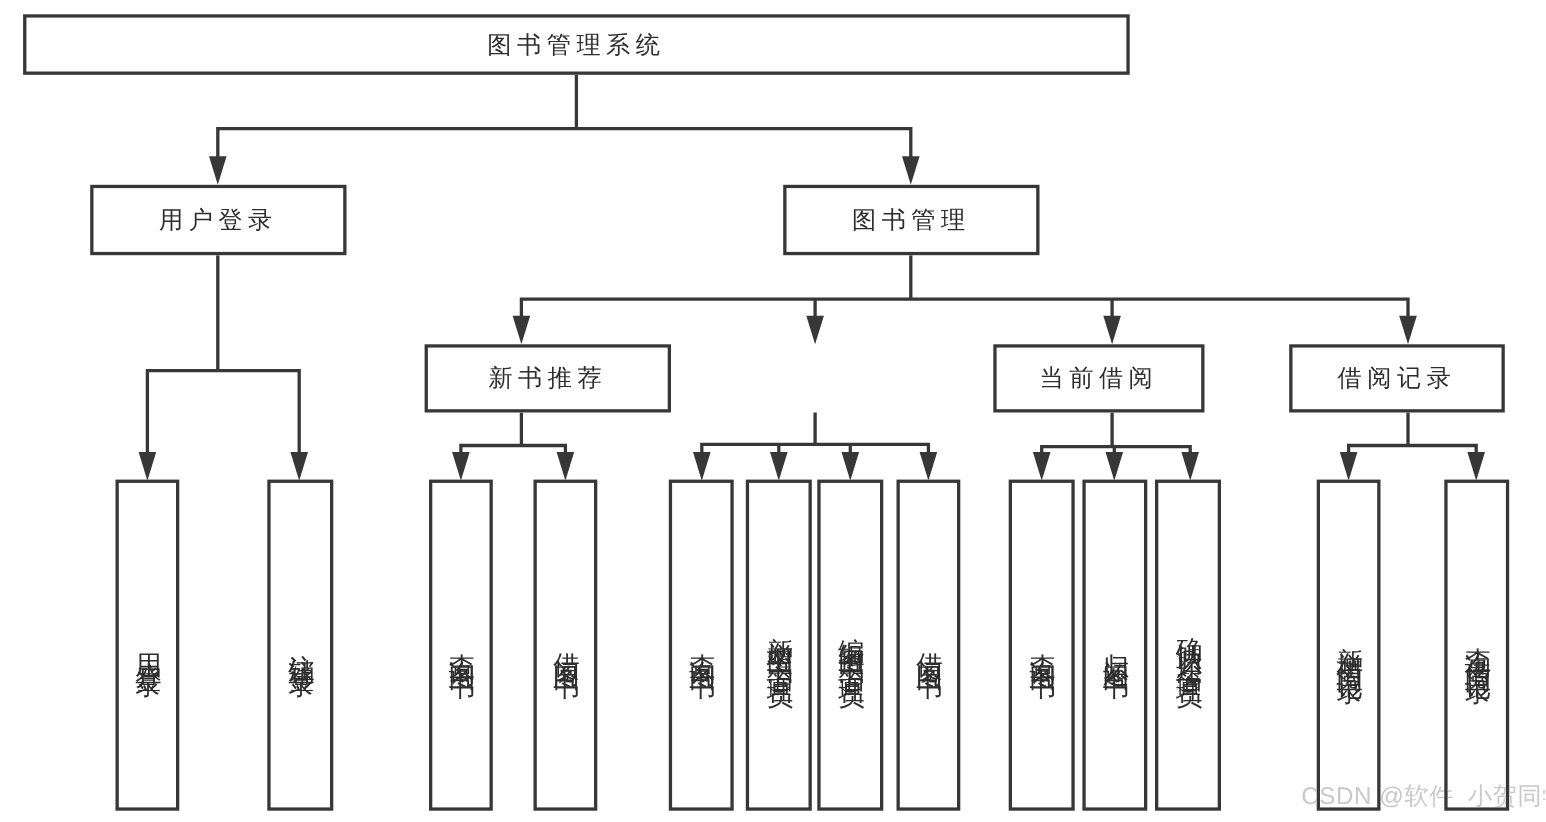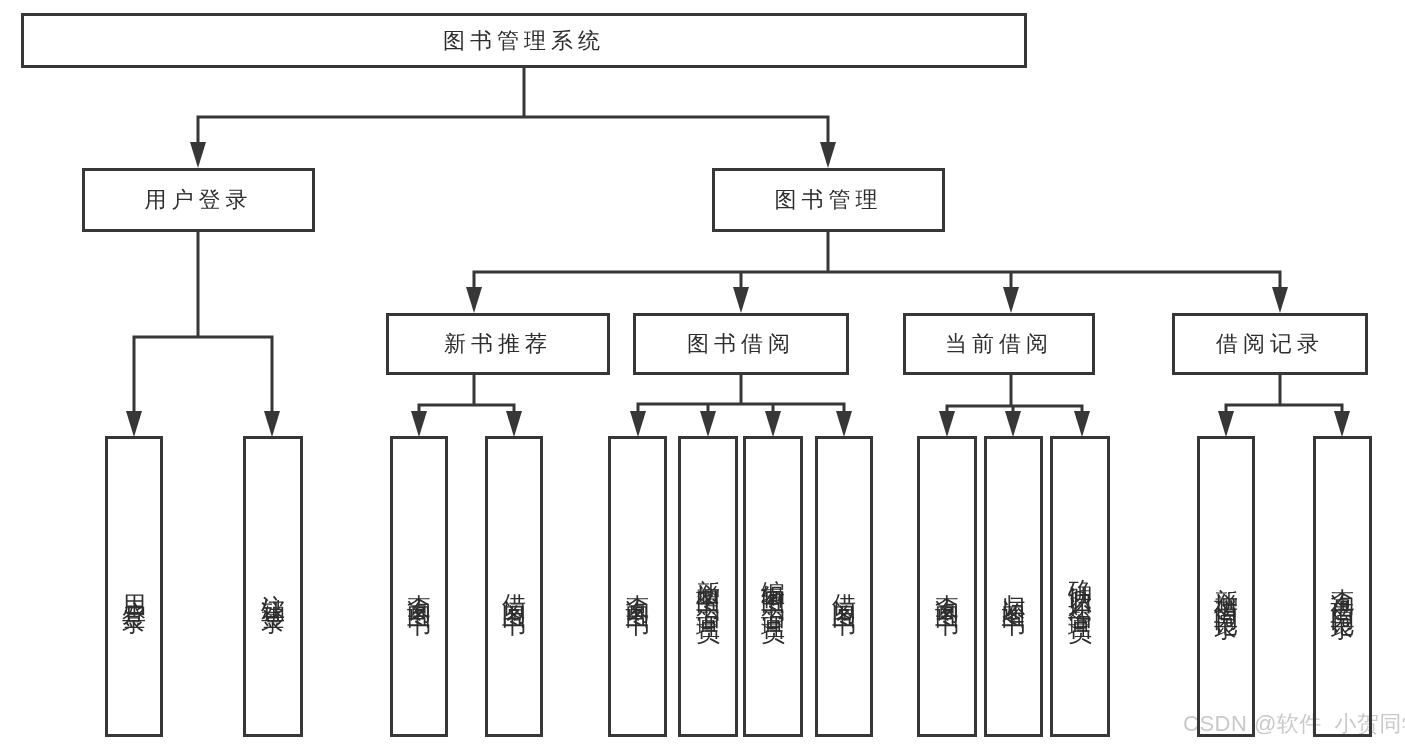--- a/index.html
+++ b/index.html
@@ -126,23 +126,20 @@
   <div class="node" id="n-login">
     <span class="h-label">用户登录</span>
   </div>
   <div class="node" id="n-mgmt">
     <span class="h-label">图书管理</span>
   </div>
 
   <div class="node" id="n-g0">
     <span class="h-label">新书推荐</span>
   </div>
-  <div class="node" id="n-g1">
-    <span class="h-label">图书借阅</span>
-  </div>
   <div class="node" id="n-g2">
     <span class="h-label">当前借阅</span>
   </div>
   <div class="node" id="n-g3">
     <span class="h-label">借阅记录</span>
   </div>
 
   <div class="node leaf" id="l-a0">
     <span class="v-label">用户登录</span>
   </div>

